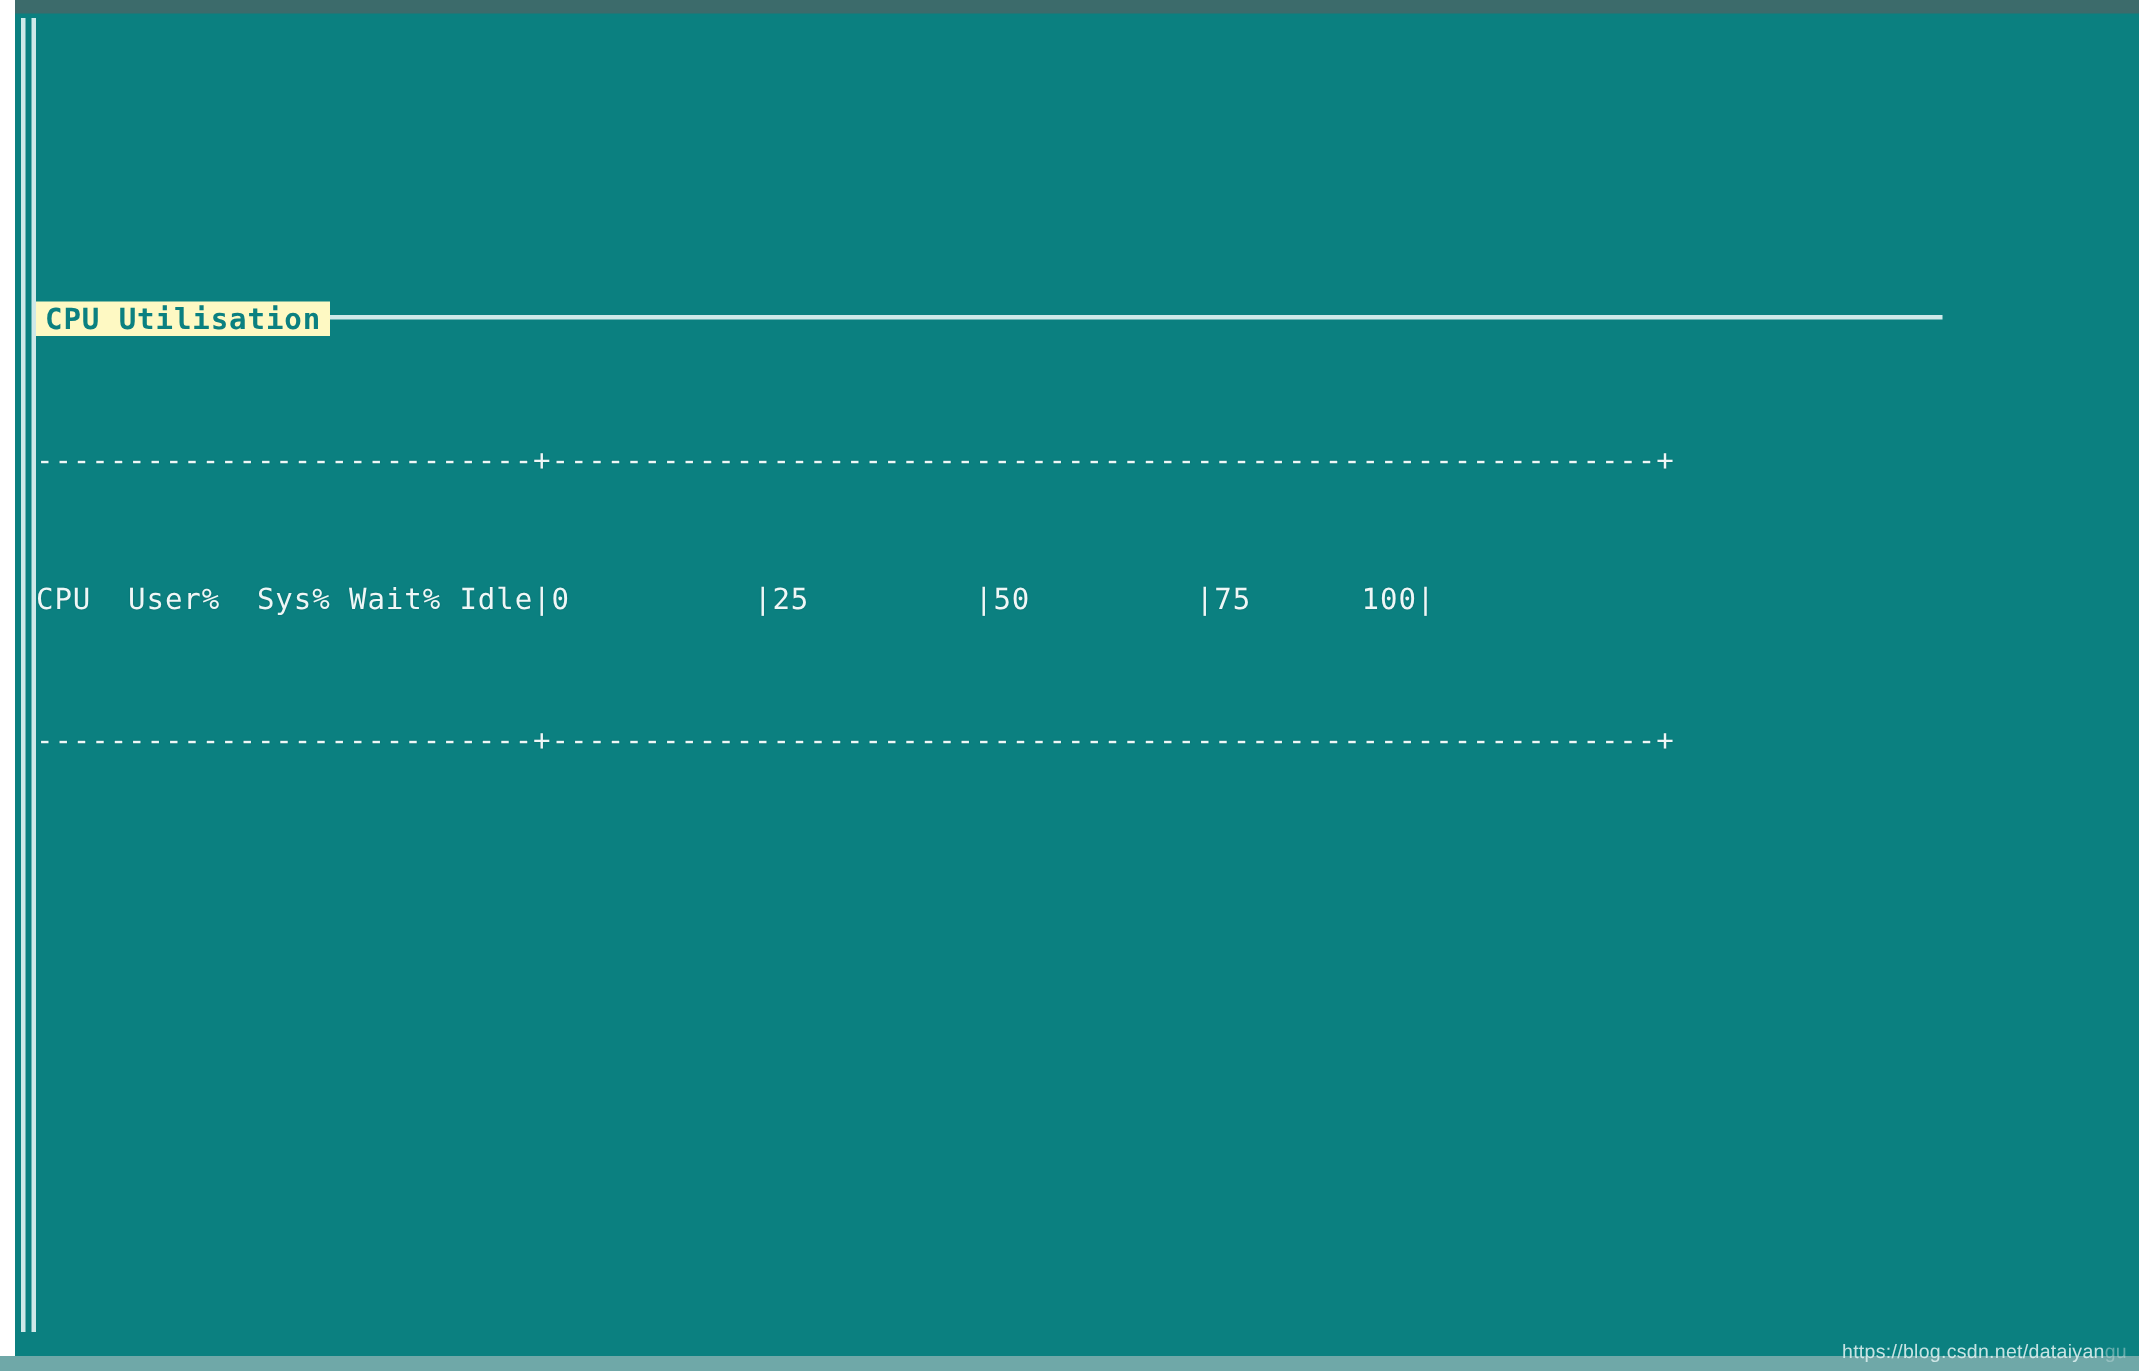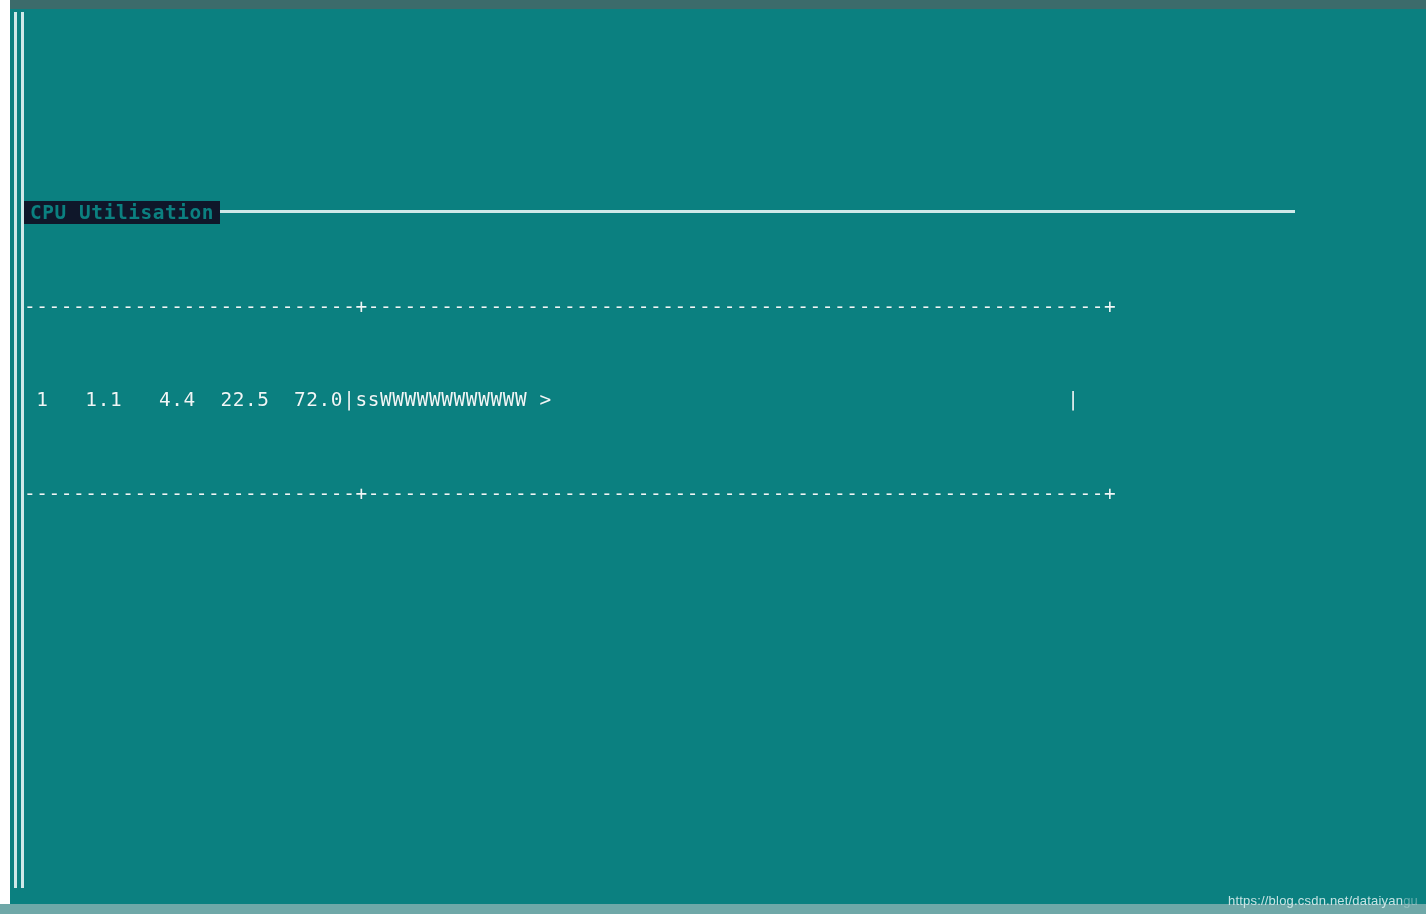--- a/index.html
+++ b/index.html
@@ -30,21 +30,21 @@
     line-height:31.2px;
     letter-spacing:0.6px;
     color:#eef7f7;
     white-space:pre;
     text-shadow:0 0 1px rgba(0,0,0,.25);
   }
   .row{height:31.2px;white-space:pre;}
 
   
   .sect{
-    background:#0f172a;
+    background:#fef9c3;
     color:#0b8080;
     font-weight:bold;
     padding:0 6px;
     text-shadow:none;
   }
   .rule{
     display:inline-block;
     vertical-align:middle;
     height:3px;
     background:#cfe9e9;
@@ -71,21 +71,21 @@
   <div class="frame-rule-a"></div>
   <div class="frame-rule-b"></div>
 
   <div class="term">
 
     
 
     
     <div class="row"><span class="sect">CPU Utilisation</span><span class="rule" style="width:1075px;"></span></div>
     <div class="row"><span>---------------------------+------------------------------------------------------------+</span></div>
-    <div class="row"><span class="bar"> 1   1.1   4.4  22.5  72.0|ssWWWWWWWWWWWW &gt;                                          |</span></div>
+    <div class="row"><span>CPU  User%  Sys% Wait% Idle|0          |25         |50         |75      100|</span></div>
     <div class="row"><span>---------------------------+------------------------------------------------------------+</span></div>
 
     
     
     
     
     
     
     
     

